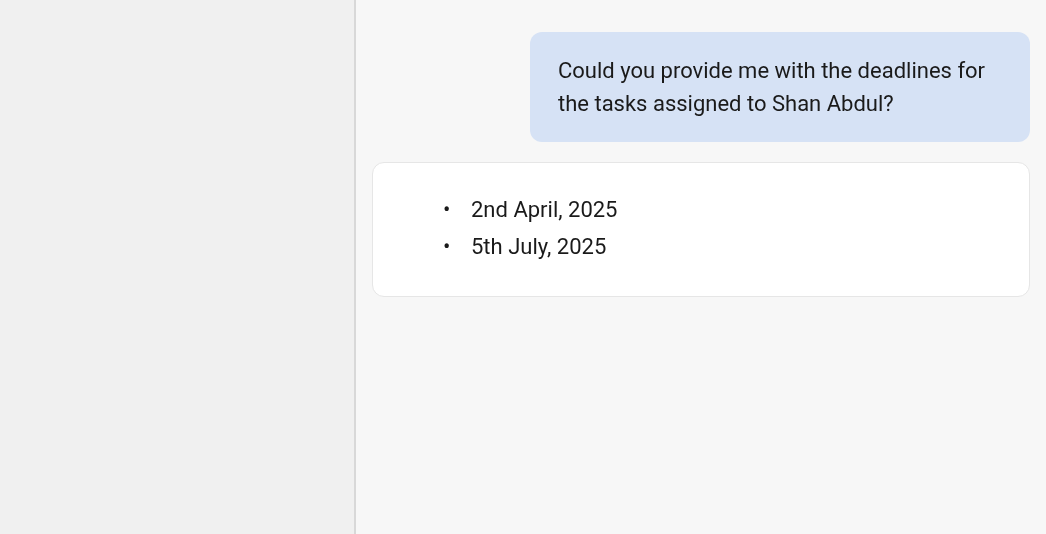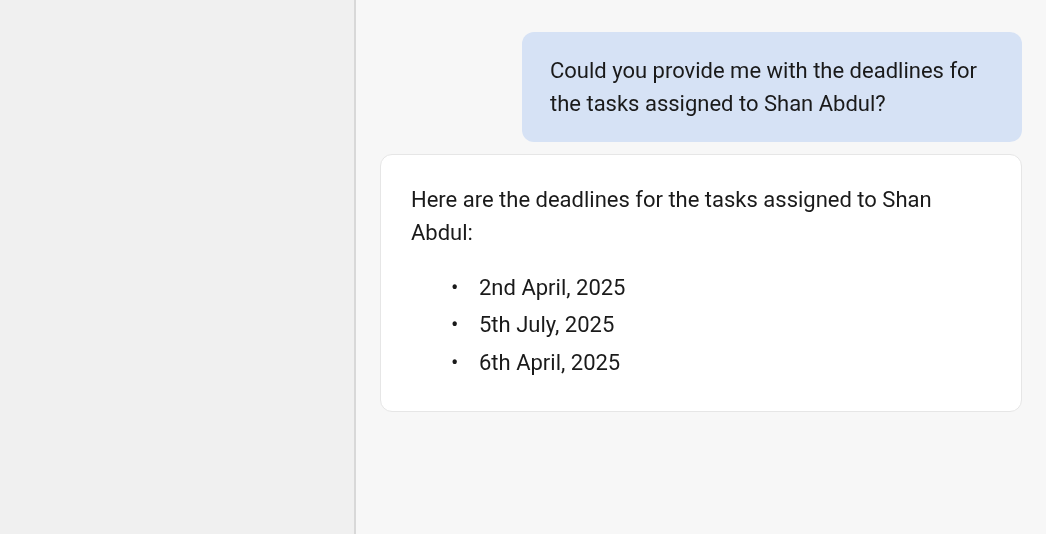--- a/index.html
+++ b/index.html
@@ -19,24 +19,24 @@
       width: 356px;
       height: 100%;
       background: #f0f0f0;
       border-right: 2px solid #d8d8d8;
     }
     .chat-area {
       flex: 1;
       height: 100%;
       background: #f7f7f7;
       position: relative;
-      padding: 20px 24px;
+      padding: 20px 16px;
       display: flex;
       flex-direction: column;
-      gap: 12px;
+      gap: 20px;
     }
     .user-bubble {
       align-self: flex-end;
       background: #d6e2f5;
       border-radius: 12px;
       padding: 22px 28px;
       max-width: 500px;
       font-size: 22px;
       line-height: 1.5;
       color: #1a1a1a;
@@ -78,20 +78,18 @@
 <body>
 
 <div class="sidebar"></div>
 
 <div class="chat-area">
   <div class="user-bubble">
     <span>Could you provide me with the deadlines for the tasks assigned to Shan Abdul?</span>
   </div>
 
   <div class="assistant-bubble">
-    <div class="intro">Here are the deadlines for the tasks assigned to Shan Abdul:</div>
     <ul>
       <li><span>2nd April, 2025</span></li>
       <li><span>5th July, 2025</span></li>
-      <li><span>6th April, 2025</span></li>
     </ul>
   </div>
 </div>
 
 </body></html>

